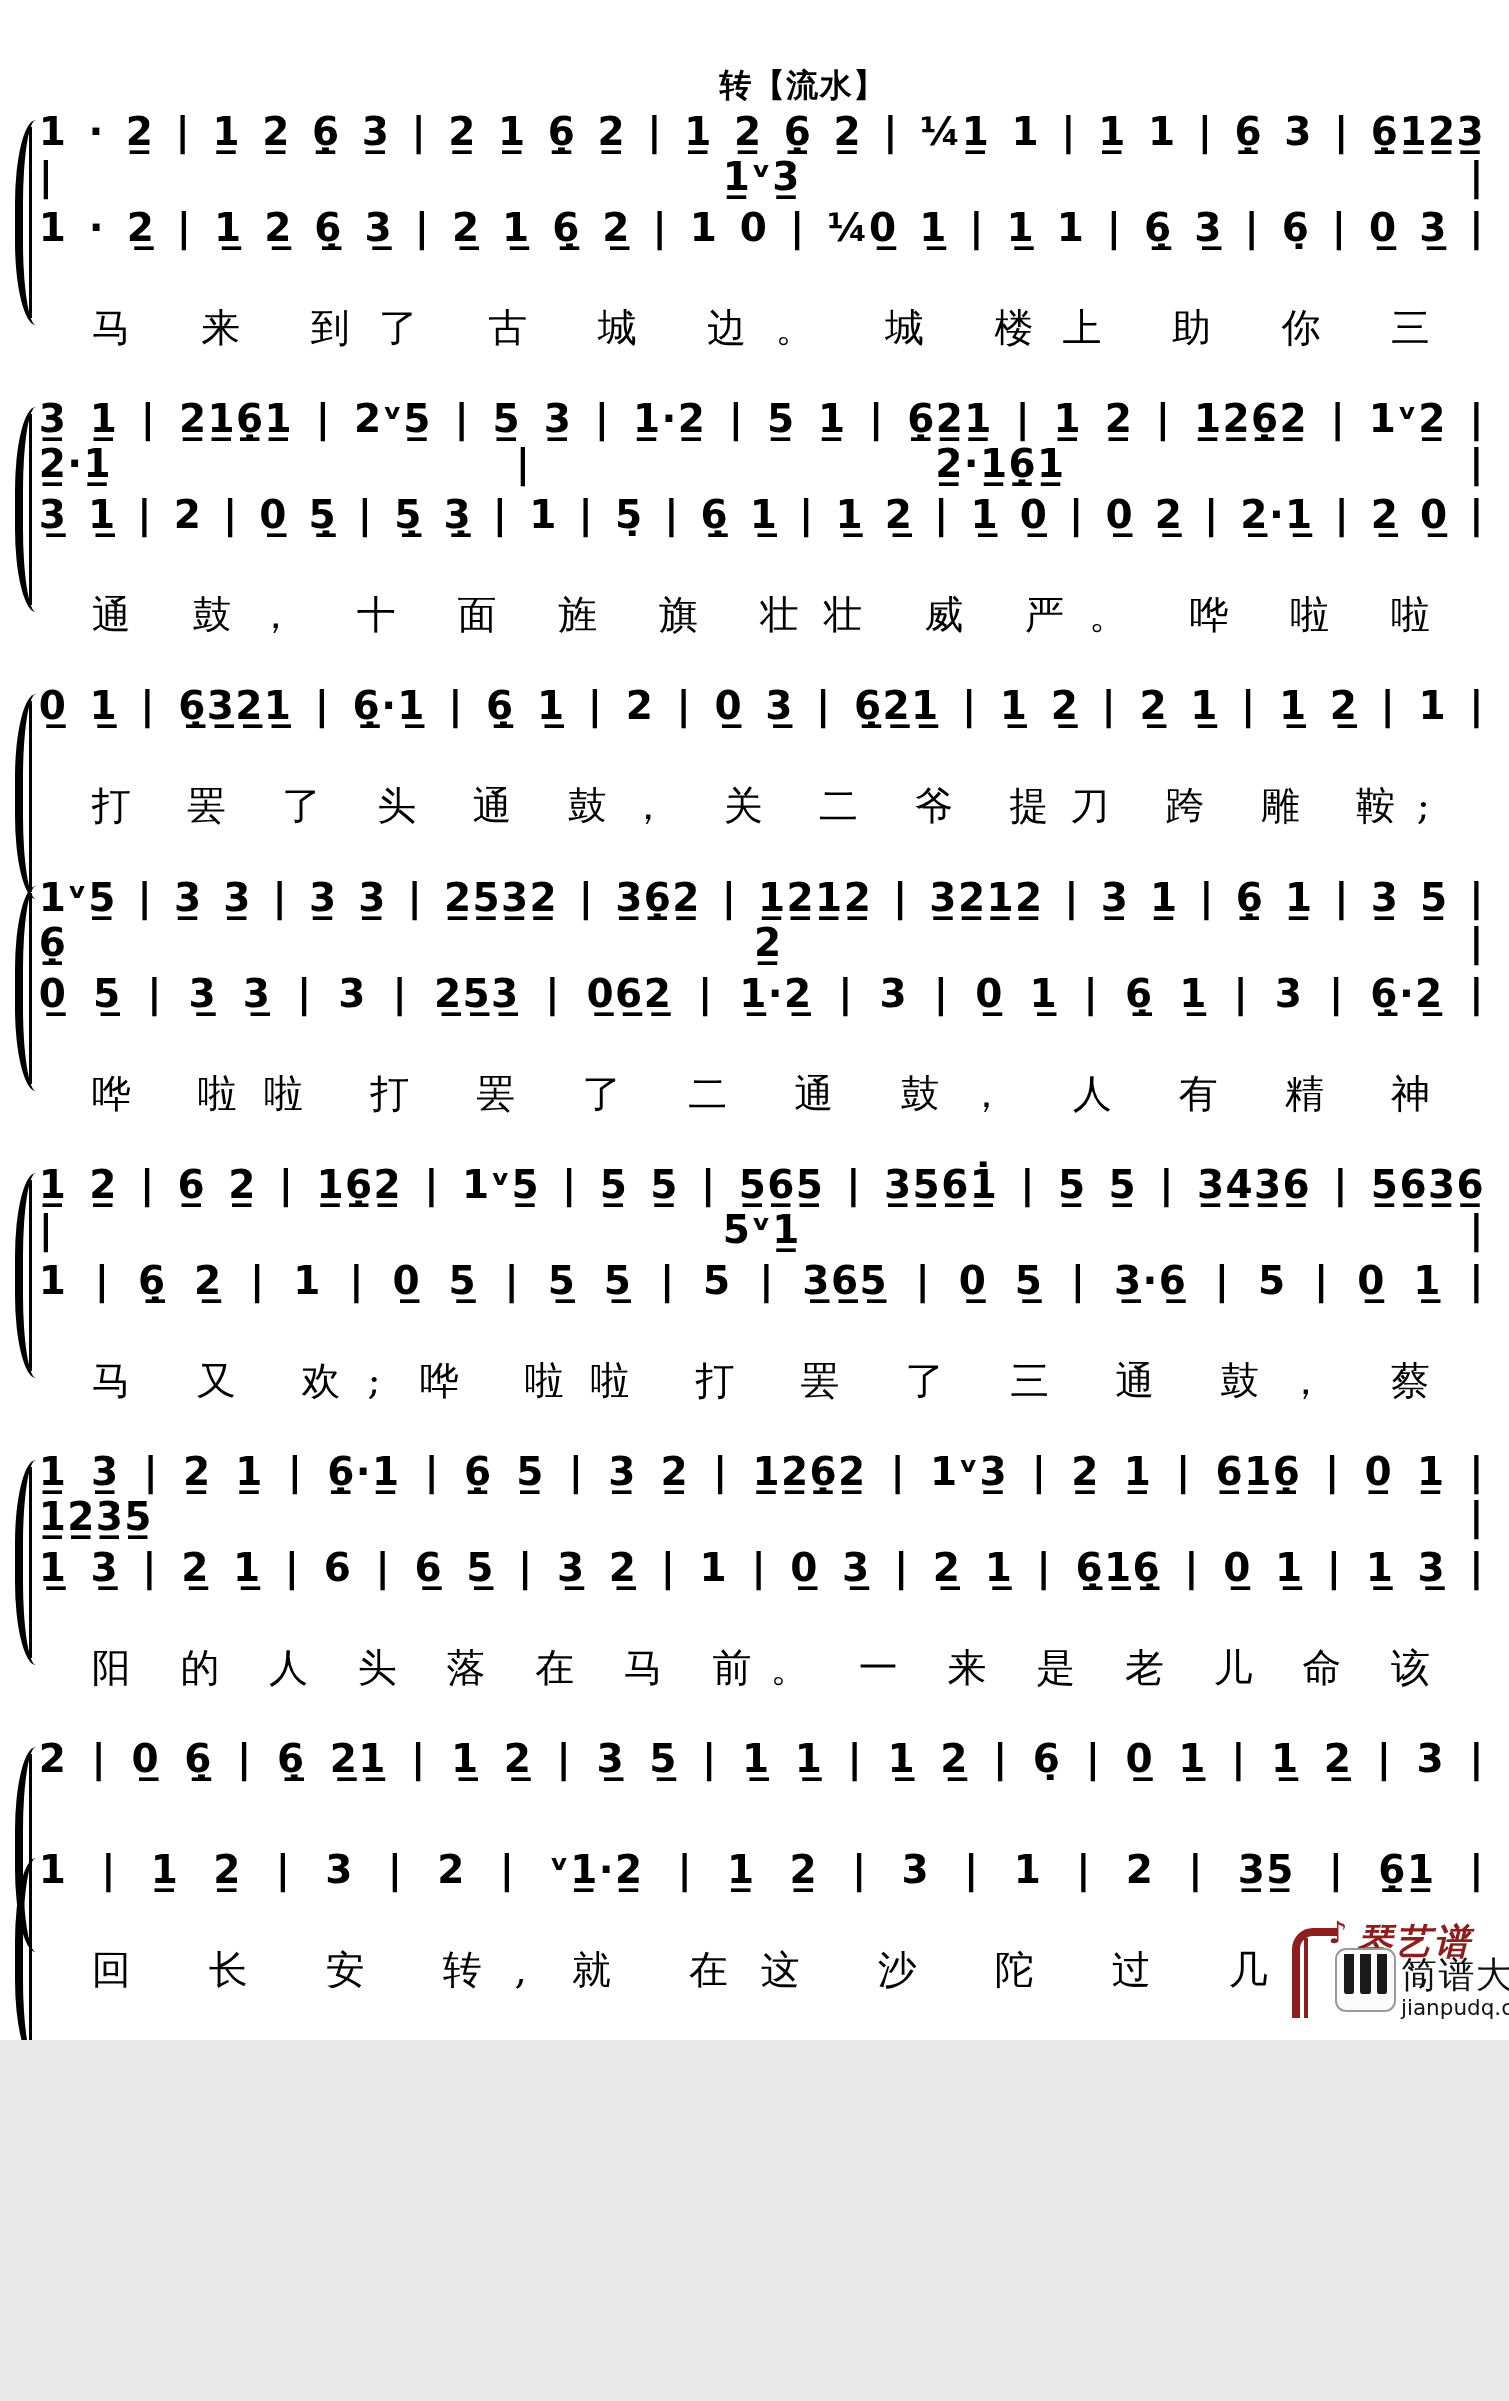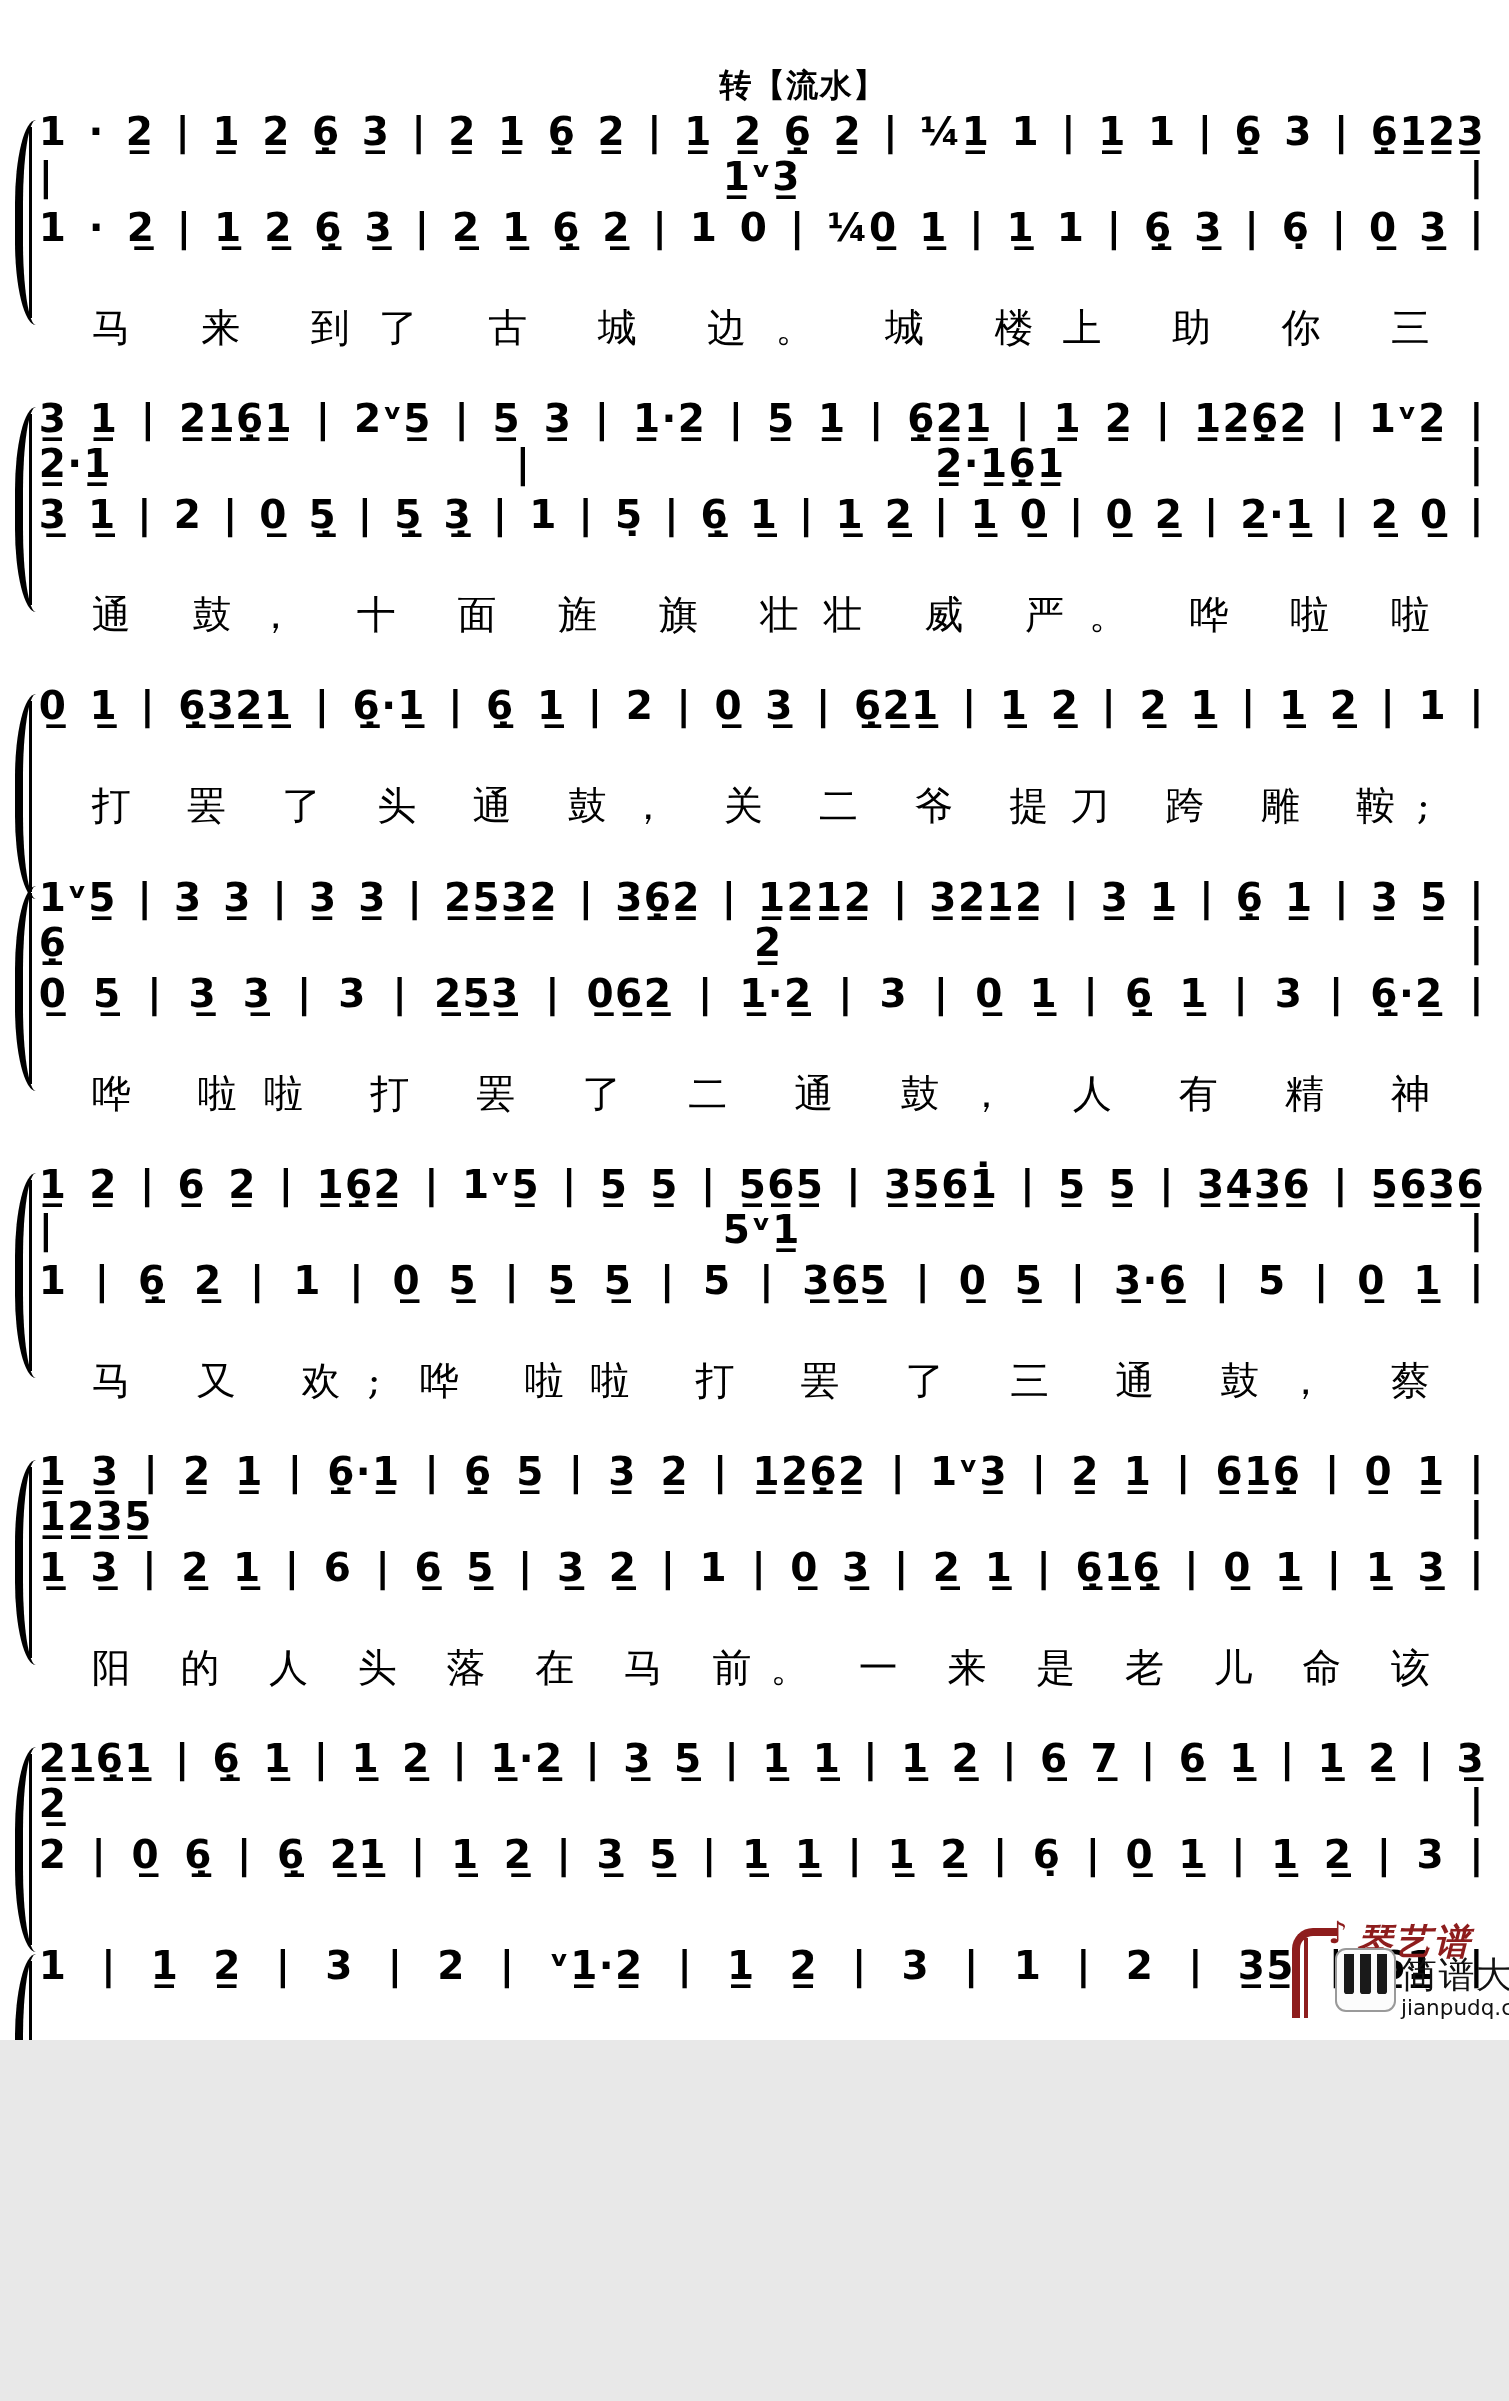--- a/index.html
+++ b/index.html
@@ -103,21 +103,20 @@
       <div class="lines">
         <div class="notes upper">1̲ 3̲ | 2̲ 1̲ | 6̲̣·1̲ | 6̲̣ 5̲ | 3̲ 2̲ | 1̲2̲6̲̣2̲ | 1ᵛ3̲ | 2̲ 1̲ | 6̲1̲6̲̣ | 0̲ 1̲ | 1̲2̲3̲5̲ |</div>
         <div class="notes lower">1̲ 3̲ | 2̲ 1̲ | 6 | 6̲ 5̲ | 3̲ 2̲ | 1 | 0̲ 3̲ | 2̲ 1̲ | 6̲̣1̲6̲̣ | 0̲ 1̲ | 1̲ 3̲ |</div>
         <div class="lyrics">阳 的 人 头 落 在 马 前。 一 来 是 老 儿 命 该</div>
       </div>
     </div>
 
     <div class="system">
       <div class="brace"></div>
       <div class="lines">
-        <div class="notes upper">2̲1̲6̲̣1̲ | 6̲̣ 1̲ | 1̲ 2̲ | 1̲·2̲ | 3̲ 5̲ | 1̲ 1̲ | 1̲ 2̲ | 6̲ 7̲ | 6̲ 1̲ | 1̲ 2̲ | 3̲ 2̲ |</div>
         <div class="notes lower">2 | 0̲ 6̲̣ | 6̲̣ 2̲1̲ | 1̲ 2̲ | 3̲ 5̲ | 1̲ 1̲ | 1̲ 2̲ | 6̣ | 0̲ 1̲ | 1̲ 2̲ | 3 |</div>
       </div>
     </div>
 
     <div class="system">
       <div class="brace"></div>
       <div class="lines">
         <div class="notes lower">1 | 1̲ 2̲ | 3 | 2 | ᵛ1̲·2̲ | 1̲ 2̲ | 3 | 1 | 2 | 3̲5̲ | 6̲̣1̲ |</div>
         <div class="lyrics">回 长 安 转, 就 在这 沙 陀 过 几 年,</div>
       </div>

